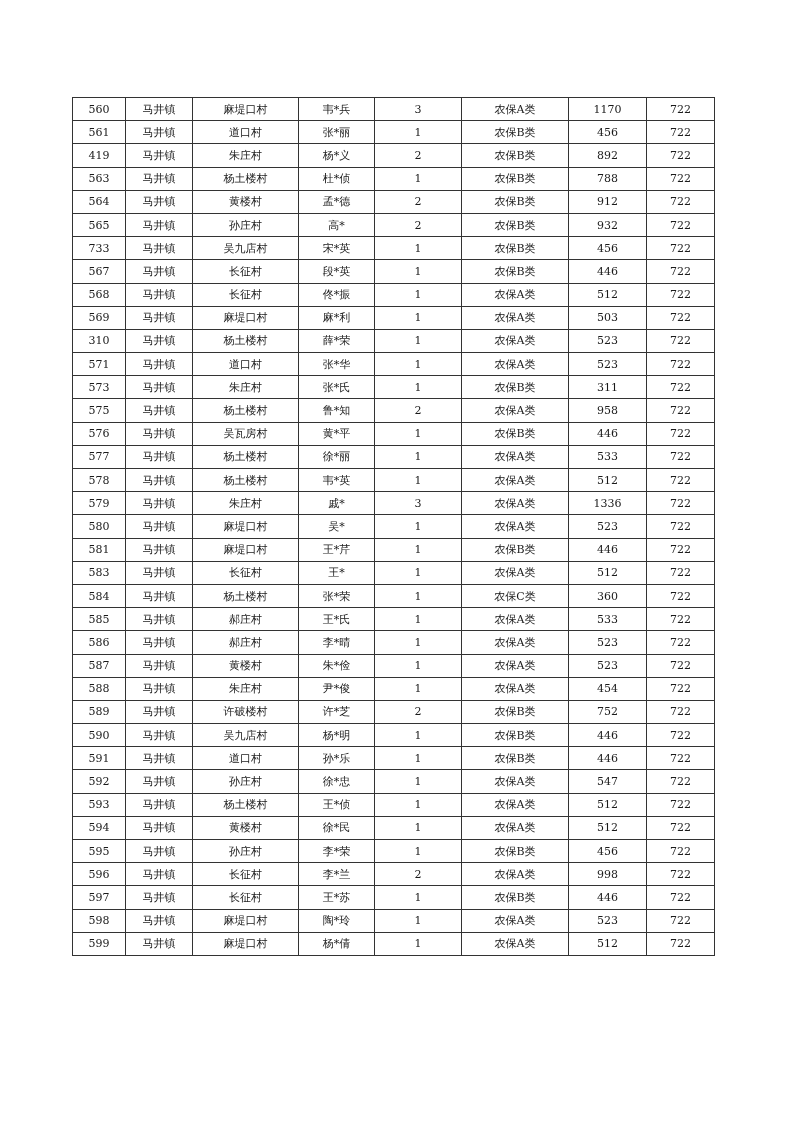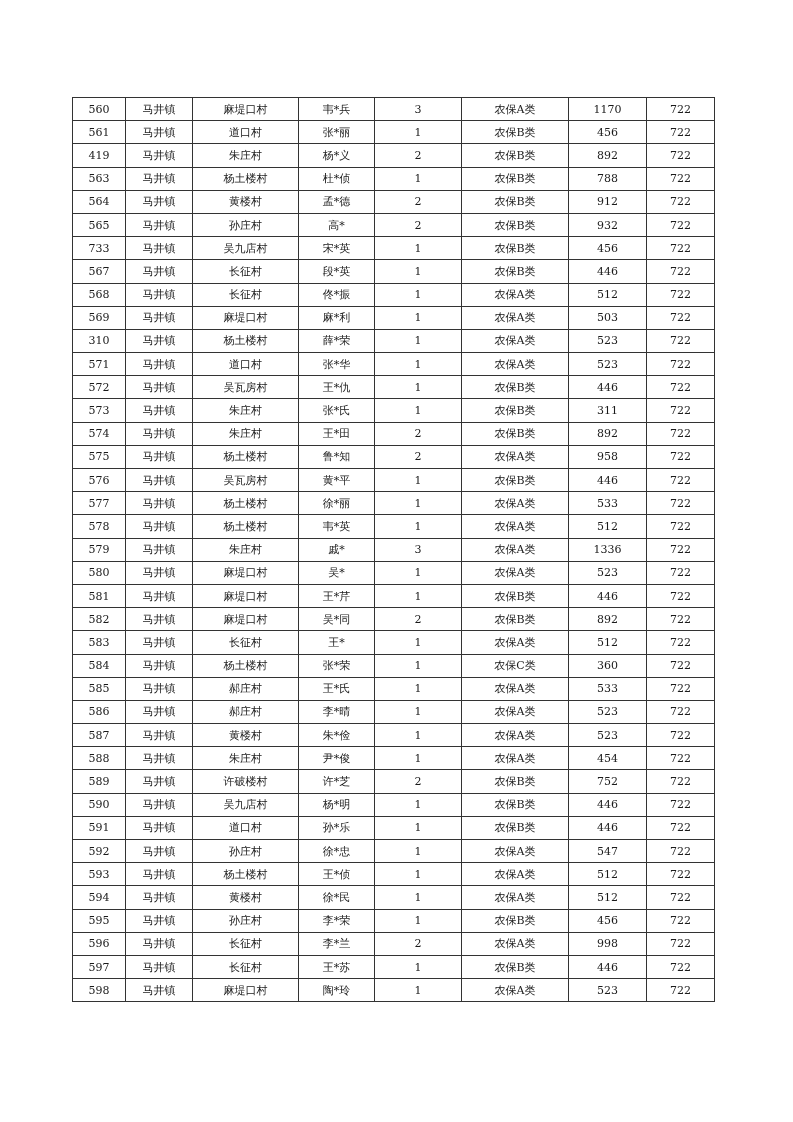--- a/index.html
+++ b/index.html
@@ -180,47 +180,27 @@
           <td>571</td>
           <td>马井镇</td>
           <td>道口村</td>
           <td>张*华</td>
           <td>1</td>
           <td>农保A类</td>
           <td>523</td>
           <td>722</td>
         </tr>
         <tr>
-          <td>572</td>
-          <td>马井镇</td>
-          <td>吴瓦房村</td>
-          <td>王*仇</td>
-          <td>1</td>
-          <td>农保B类</td>
-          <td>446</td>
-          <td>722</td>
-        </tr>
-        <tr>
           <td>573</td>
           <td>马井镇</td>
           <td>朱庄村</td>
           <td>张*氏</td>
           <td>1</td>
           <td>农保B类</td>
           <td>311</td>
-          <td>722</td>
-        </tr>
-        <tr>
-          <td>574</td>
-          <td>马井镇</td>
-          <td>朱庄村</td>
-          <td>王*田</td>
-          <td>2</td>
-          <td>农保B类</td>
-          <td>892</td>
           <td>722</td>
         </tr>
         <tr>
           <td>575</td>
           <td>马井镇</td>
           <td>杨土楼村</td>
           <td>鲁*知</td>
           <td>2</td>
           <td>农保A类</td>
           <td>958</td>
@@ -280,30 +260,20 @@
           <td>581</td>
           <td>马井镇</td>
           <td>麻堤口村</td>
           <td>王*芹</td>
           <td>1</td>
           <td>农保B类</td>
           <td>446</td>
           <td>722</td>
         </tr>
         <tr>
-          <td>582</td>
-          <td>马井镇</td>
-          <td>麻堤口村</td>
-          <td>吴*同</td>
-          <td>2</td>
-          <td>农保B类</td>
-          <td>892</td>
-          <td>722</td>
-        </tr>
-        <tr>
           <td>583</td>
           <td>马井镇</td>
           <td>长征村</td>
           <td>王*</td>
           <td>1</td>
           <td>农保A类</td>
           <td>512</td>
           <td>722</td>
         </tr>
         <tr>
@@ -447,17 +417,27 @@
           <td>722</td>
         </tr>
         <tr>
           <td>598</td>
           <td>马井镇</td>
           <td>麻堤口村</td>
           <td>陶*玲</td>
           <td>1</td>
           <td>农保A类</td>
           <td>523</td>
+          <td>722</td>
+        </tr>
+        <tr>
+          <td>599</td>
+          <td>马井镇</td>
+          <td>麻堤口村</td>
+          <td>杨*倩</td>
+          <td>1</td>
+          <td>农保A类</td>
+          <td>512</td>
           <td>722</td>
         </tr>
       </tbody>
   </table>
 </div>
 
 </body></html>

